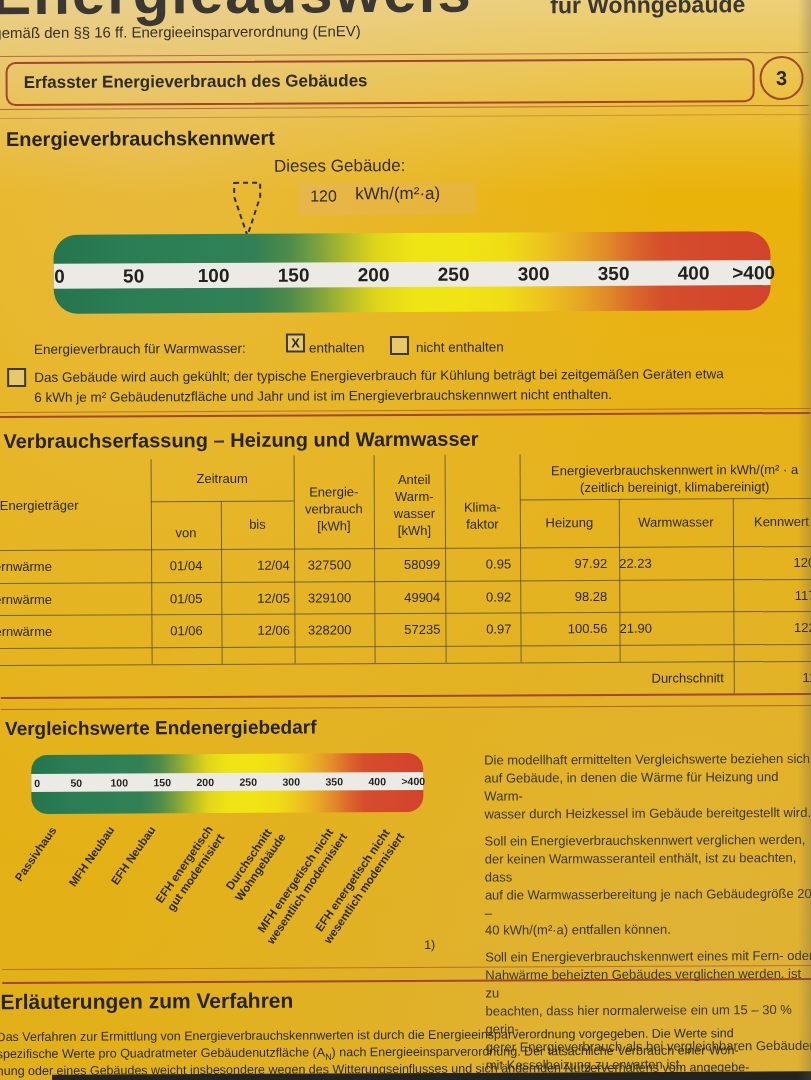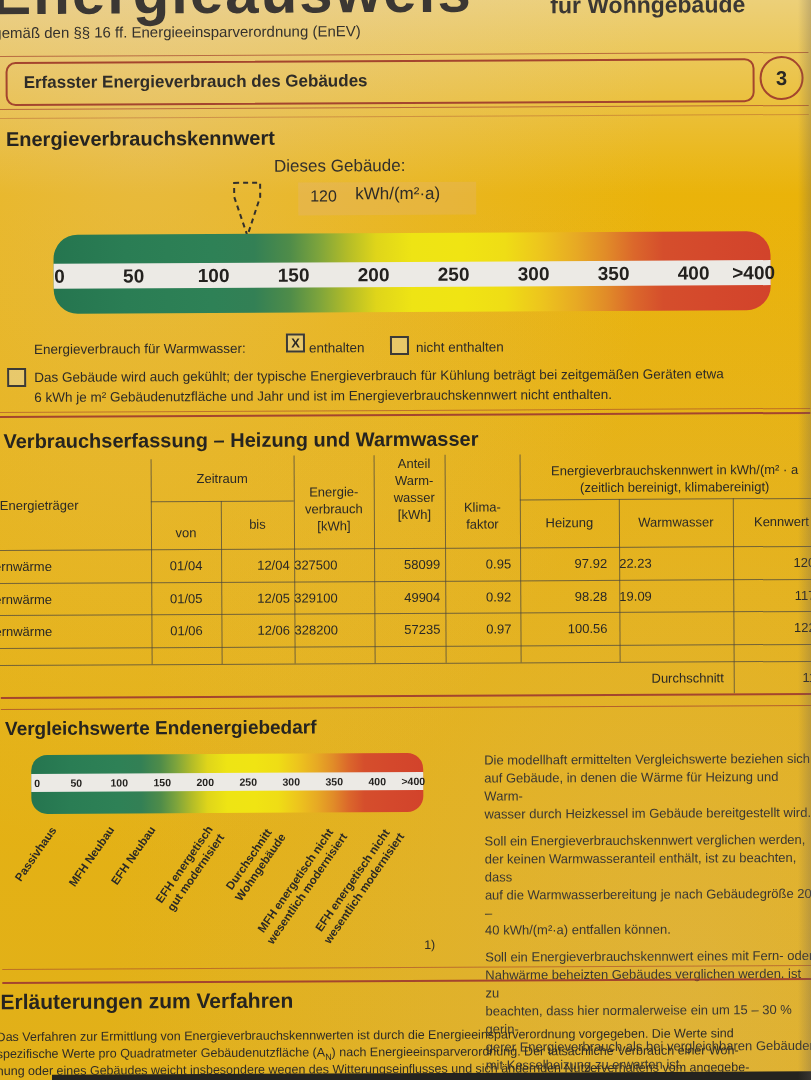--- a/index.html
+++ b/index.html
@@ -34,21 +34,21 @@
   .tick{position:absolute;transform:translateX(-50%);font-weight:bold;color:#23211e;white-space:nowrap;}
   .cb{position:absolute;width:15px;height:15px;border:2px solid #3c3a36;
       text-align:center;font-weight:bold;font-size:13px;line-height:15px;color:#2a2824;background:rgba(236,234,229,.35);}
   .body-text{font-size:13.5px;line-height:1.5;color:#2e2b27;white-space:pre-line;}
   .hdr-cell{position:absolute;text-align:center;white-space:pre-line;font-size:13px;line-height:17px;color:#2b2926;}
   .trow{position:absolute;left:0;width:844px;height:33px;}
   .cell{position:absolute;top:0;height:33px;line-height:33px;font-size:13px;color:#2a2825;white-space:nowrap;}
   .c-et{left:0;width:165px;text-align:left;}
   .c-von{left:165px;width:70px;text-align:center;}
   .c-bis{left:235px;width:73px;text-align:left;padding-left:36px;}
-  .c-vb{left:308px;width:80px;padding-right:7px;box-sizing:border-box;}
+  .c-vb{left:308px;width:80px;text-align:right;padding-right:23px;box-sizing:border-box;}
   .c-at{left:388px;width:71px;text-align:right;padding-right:5px;box-sizing:border-box;}
   .c-kf{left:459px;width:75px;text-align:right;padding-right:9px;box-sizing:border-box;}
   .c-hz{left:534px;width:99px;text-align:right;padding-right:12px;box-sizing:border-box;}
   .c-ww{left:633px;width:114px;text-align:left;padding-right:15px;box-sizing:border-box;}
   .c-kw{left:747px;width:97px;text-align:right;padding-right:4px;box-sizing:border-box;}
   .rot-label{position:absolute;width:0;height:0;}
   .rot-label>span{position:absolute;right:0;top:0;white-space:pre;text-align:center;
       font-size:11.5px;font-weight:bold;line-height:1.25;color:#2c2a26;
       transform:rotate(-55deg);transform-origin:100% 0;}
   .cmp-par{font-size:13px;line-height:1.38;color:#3a3733;white-space:pre-line;margin:0 0 9px 0;}
@@ -137,21 +137,21 @@
       <div class="hline" style="left:0;top:191px;width:844px;"></div>
       <div class="hline" style="left:0;top:208px;width:844px;"></div>
 
       <div class="hdr-cell" style="left:14px;top:40px;width:150px;text-align:left;">Energieträger</div>
       <div class="hdr-cell" style="left:165px;top:14px;width:143px;">Zeitraum</div>
       <div class="hdr-cell" style="left:165px;top:60px;width:70px;margin-top:8px;">von</div>
       <div class="hdr-cell" style="left:235px;top:60px;width:73px;">bis</div>
       <div class="hdr-cell" style="left:308px;top:28px;width:80px;">Energie-
 verbrauch
 [kWh]</div>
-      <div class="hdr-cell" style="left:388px;top:0;width:81px;text-align:center;">Anteil
+      <div class="hdr-cell" style="left:388px;top:16px;width:81px;text-align:center;">Anteil
 Warm-
 wasser
 [kWh]</div>
       <div class="hdr-cell" style="left:459px;top:44px;width:75px;">Klima-
 faktor</div>
       <div class="hdr-cell" style="left:534px;top:8px;width:310px;">Energieverbrauchskennwert in kWh/(m² · a
 (zeitlich bereinigt, klimabereinigt)</div>
       <div class="hdr-cell" style="left:534px;top:60px;width:99px;">Heizung</div>
       <div class="hdr-cell" style="left:633px;top:60px;width:114px;">Warmwasser</div>
       <div class="hdr-cell" style="left:747px;top:60px;width:97px;">Kennwert</div>
@@ -168,31 +168,31 @@
         <span class="cell c-kw">120.1</span>
       </div>
       <div class="trow" style="top:126px;">
         <span class="cell c-et">Fernwärme</span>
         <span class="cell c-von">01/05</span>
         <span class="cell c-bis">12/05</span>
         <span class="cell c-vb">329100</span>
         <span class="cell c-at">49904</span>
         <span class="cell c-kf">0.92</span>
         <span class="cell c-hz">98.28</span>
-        <span class="cell c-ww">19.09</span>
         <span class="cell c-kw">117.3</span>
       </div>
       <div class="trow" style="top:158px;">
         <span class="cell c-et">Fernwärme</span>
         <span class="cell c-von">01/06</span>
         <span class="cell c-bis">12/06</span>
         <span class="cell c-vb">328200</span>
         <span class="cell c-at">57235</span>
         <span class="cell c-kf">0.97</span>
         <span class="cell c-hz">100.56</span>
+        <span class="cell c-ww">21.90</span>
         <span class="cell c-kw">122.4</span>
       </div>
 
       <span class="cell" style="left:534px;width:209px;top:208px;text-align:right;padding-right:6px;box-sizing:border-box;">Durchschnitt</span>
       <span class="cell c-kw" style="top:208px;">119.</span>
     </div>
 
     <div class="redline" style="left:0;top:695px;width:811px;height:2px;"></div>
     <div class="redline" style="left:0;top:707px;width:811px;height:1px;opacity:.75;"></div>
 

